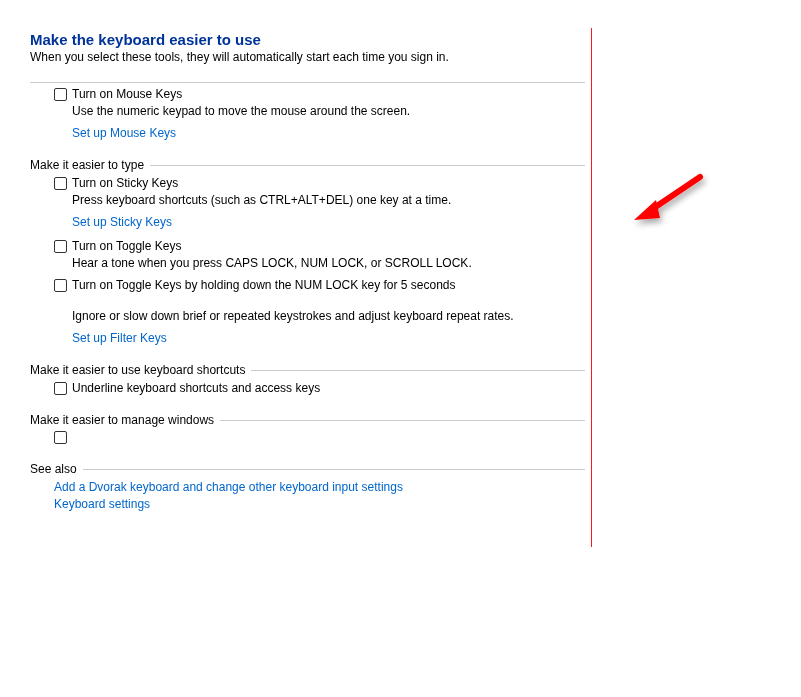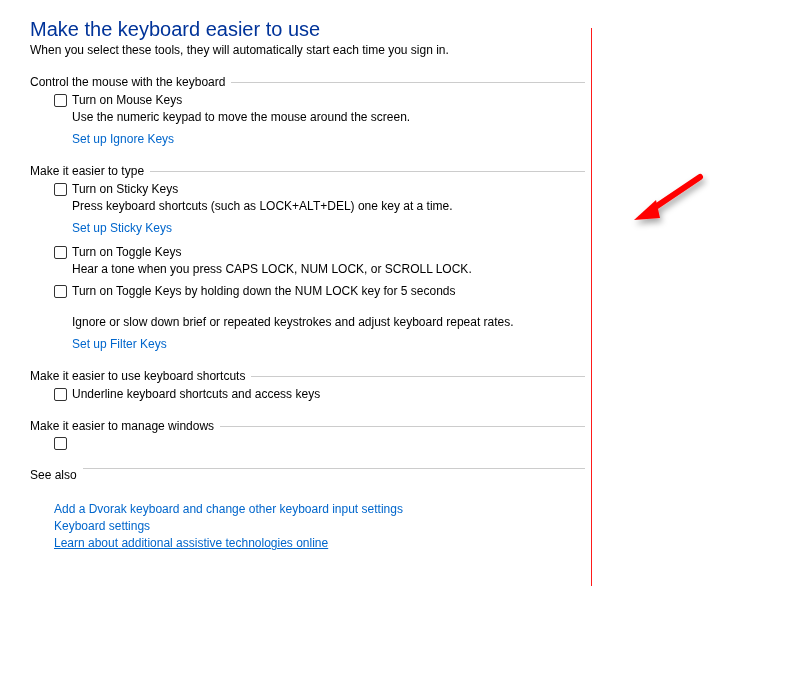--- a/index.html
+++ b/index.html
@@ -8,23 +8,23 @@
       font-size: 12px;
       color: #000;
       margin: 0;
       padding: 18px 30px;
       background: #fff;
       width: 801px;
       position: relative;
     }
     .page-title {
       color: #003399;
-      font-size: 20px;
-      font-weight: 400;
-      margin: 0 0 2px 0;
+      font-size: 15px;
+      font-weight: 700;
+      margin: 13px 0 2px 0;
     }
     .page-subtitle {
       margin: 0 0 18px 0;
       color: #000;
     }
     .section {
       margin-bottom: 18px;
     }
     .section-header {
       display: flex;
@@ -76,22 +76,22 @@
       margin-top: 3px;
       margin-bottom: 3px;
     }
     .link.underline {
       text-decoration: underline;
     }
     .see-also-header {
       color: #000;
       width: 555px;
       display: flex;
-      align-items: flex-start;
-      margin-bottom: 20px;
+      align-items: center;
+      margin-bottom: 4px;
     }
     .vline {
       position: absolute;
       top: 28px;
       left: 591px;
       width: 0;
       height: 571px;
       border-left: 1.5px solid #ff1a1a;
     }
     .arrow-holder {
@@ -103,42 +103,41 @@
     .spacer-block { height: 12px; }
   </style>
 </head>
 <body>
 
 <h1 class="page-title">Make the keyboard easier to use</h1>
 <p class="page-subtitle">When you select these tools, they will automatically start each time you sign in.</p>
 
 <div class="section">
   <div class="section-header">
-    <span class="section-header-label">Control the mouse with the keyboard</span>
     <span class="section-header-line"></span>
   </div>
   <div class="checkbox-row">
     <span class="checkbox"></span>
     <span class="checkbox-label">Turn on Mouse Keys</span>
   </div>
   <div class="description">Use the numeric keypad to move the mouse around the screen.</div>
-  <div class="link">Set up Ignore Keys</div>
+  <div class="link">Set up Mouse Keys</div>
 </div>
 
 <div class="section">
   <div class="section-header">
     <span class="section-header-label">Make it easier to type</span>
     <span class="section-header-line"></span>
   </div>
 
   <div class="checkbox-row">
     <span class="checkbox"></span>
     <span class="checkbox-label">Turn on Sticky Keys</span>
   </div>
-  <div class="description">Press keyboard shortcuts (such as LOCK+ALT+DEL) one key at a time.</div>
+  <div class="description">Press keyboard shortcuts (such as CTRL+ALT+DEL) one key at a time.</div>
   <div class="link">Set up Sticky Keys</div>
 
   <div class="checkbox-row">
     <span class="checkbox"></span>
     <span class="checkbox-label">Turn on Toggle Keys</span>
   </div>
   <div class="description">Hear a tone when you press CAPS LOCK, NUM LOCK, or SCROLL LOCK.</div>
   <div class="checkbox-row nested">
     <span class="checkbox"></span>
     <span class="checkbox-label">Turn on Toggle Keys by holding down the NUM LOCK key for 5 seconds</span>
@@ -170,21 +169,20 @@
   </div>
 </div>
 
 <div class="section">
   <div class="see-also-header">
     <span class="section-header-label">See also</span>
     <span class="section-header-line"></span>
   </div>
   <div class="link seealso">Add a Dvorak keyboard and change other keyboard input settings</div>
   <div class="link seealso">Keyboard settings</div>
-  <div class="link seealso underline">Learn about additional assistive technologies online</div>
 </div>
 
 <div class="vline"></div>
 
 <div class="arrow-holder">
   <svg width="80" height="60" viewBox="0 0 80 60">
     <defs>
       <filter id="s" x="-30%" y="-30%" width="180%" height="180%">
         <feDropShadow dx="2" dy="4" stdDeviation="3" flood-color="#000" flood-opacity="0.35"></feDropShadow>
       </filter>

